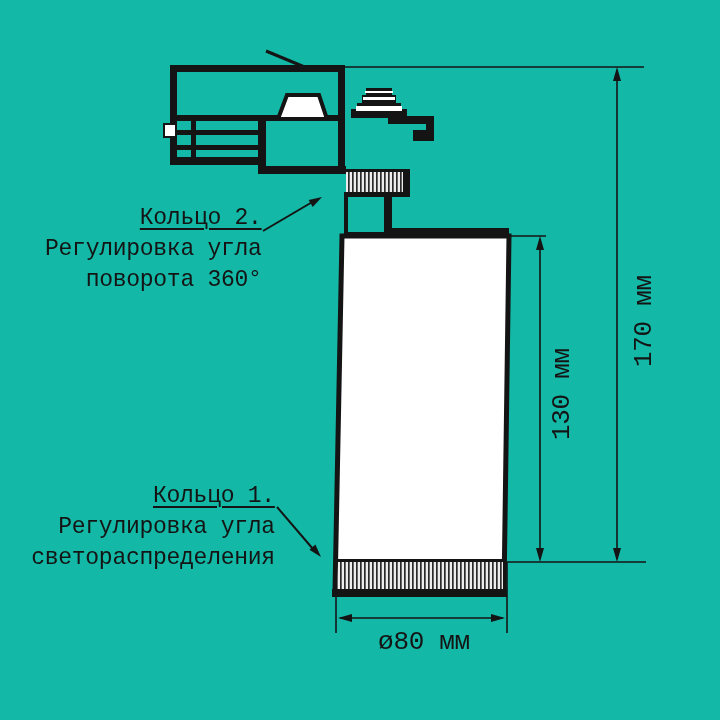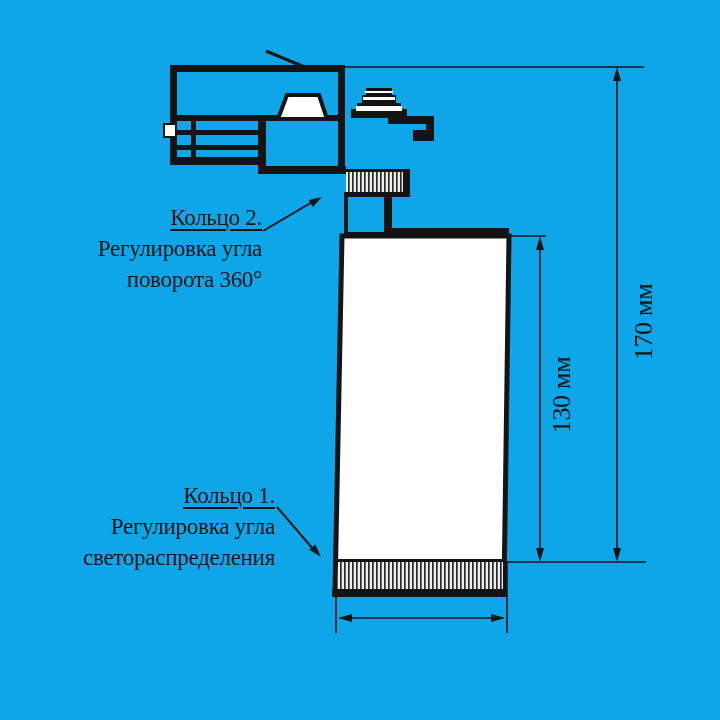--- a/index.html
+++ b/index.html
@@ -1,18 +1,18 @@
 <!DOCTYPE html>
 <html><head>
 <meta charset="utf-8">
 <style>
   html,body{margin:0;padding:0;background:#fff;}
   .stage{
-    position:relative;width:720px;height:720px;background:#0ea5e9;
-    font-family:Liberation Serif, serif;color:#111;overflow:hidden;
+    position:relative;width:720px;height:720px;background:#14b8a6;
+    font-family:Liberation Mono, monospace;color:#111;overflow:hidden;
   }
   .drawing{position:absolute;left:0;top:0;}
   .callout{
     position:absolute;text-align:right;font-size:24px;line-height:31px;
     letter-spacing:-0.3px;color:#141414;white-space:nowrap;
     transform:scaleX(0.96);transform-origin:100% 0;
   }
   .callout .title{
     text-decoration:underline;text-decoration-thickness:2px;text-underline-offset:4px;
   }
@@ -121,14 +121,15 @@
   </div>
 
   <div class="callout" style="top:480px;right:445px;">
     <div class="title">Кольцо 1.</div>
     <div>Регулировка угла</div>
     <div>светораспределения</div>
   </div>
 
   <div class="dim-label vert" style="left:599px;top:307px;width:90px;">170 мм</div>
   <div class="dim-label vert" style="left:517px;top:380px;width:90px;">130 мм</div>
+  <div class="dim-label" style="left:354px;top:627px;width:140px;">ø80 мм</div>
 
 </div>
 
 </body></html>

